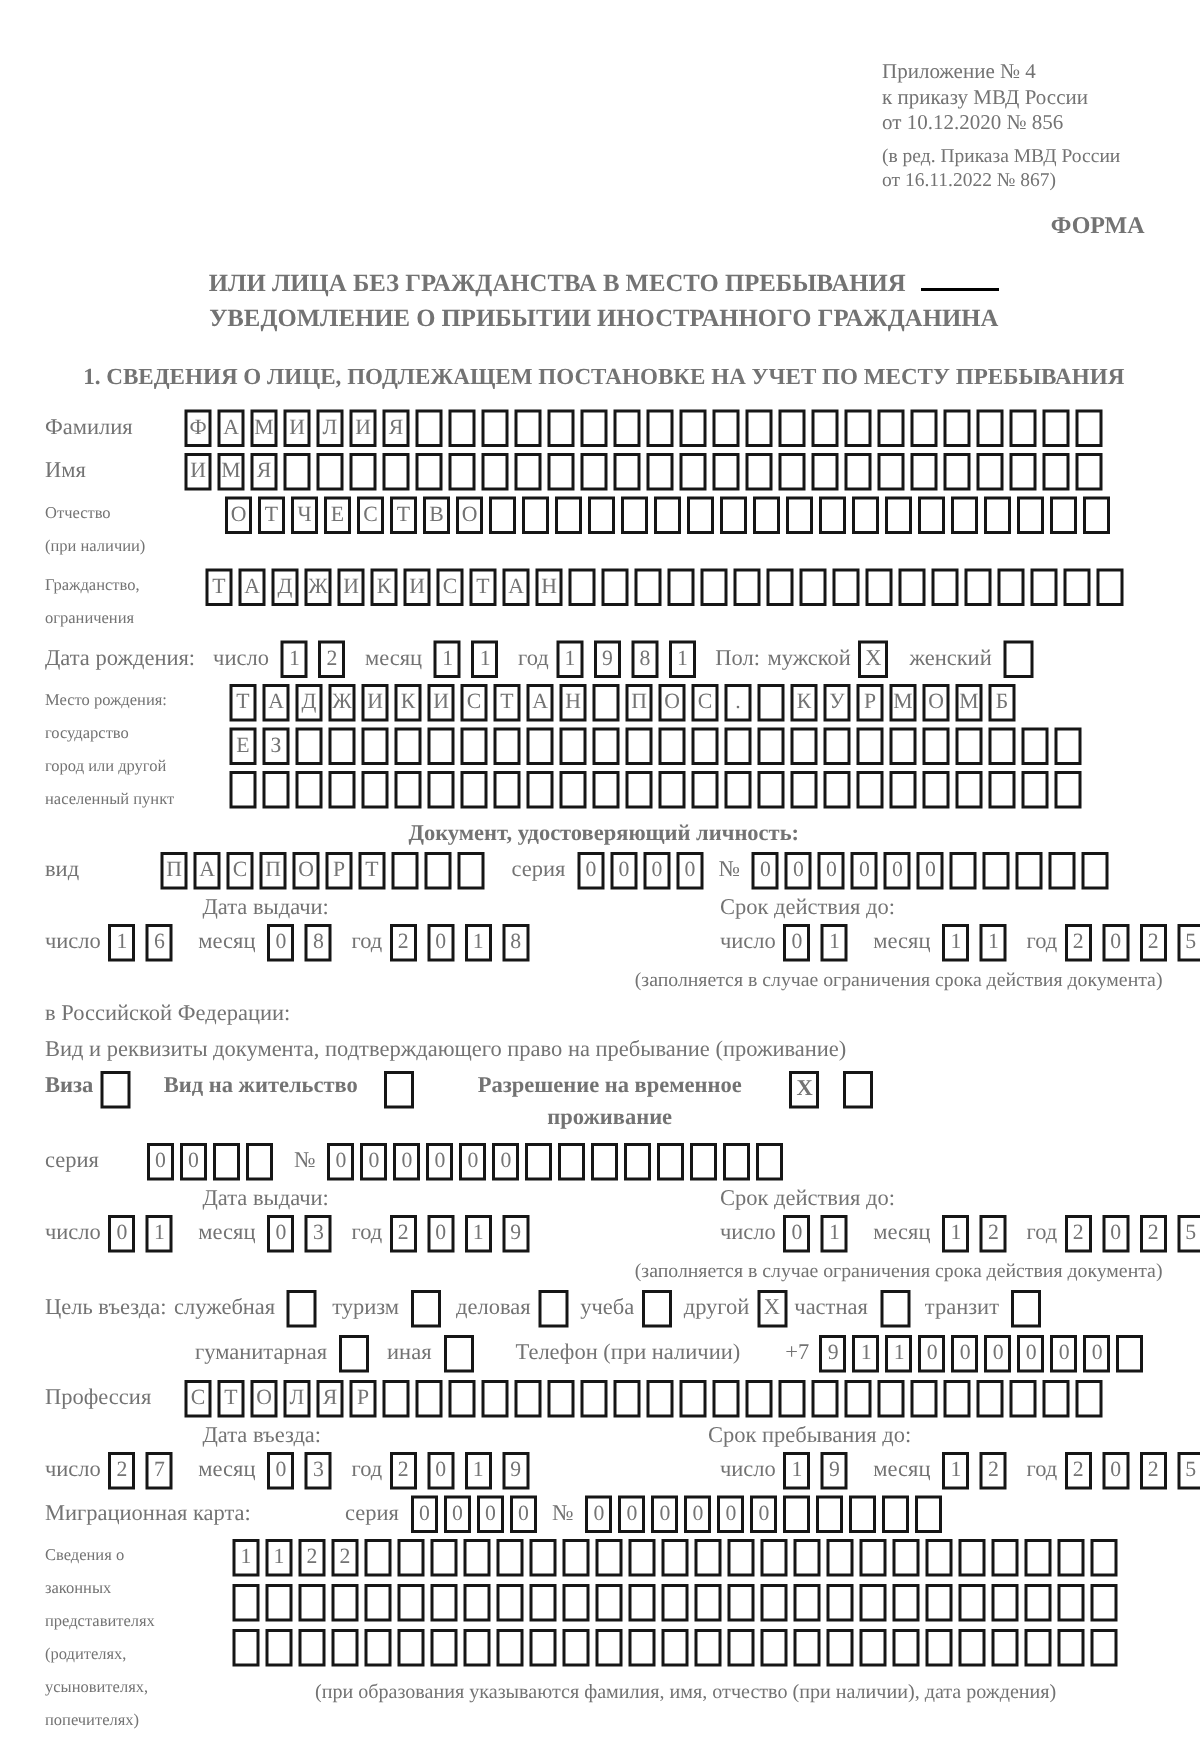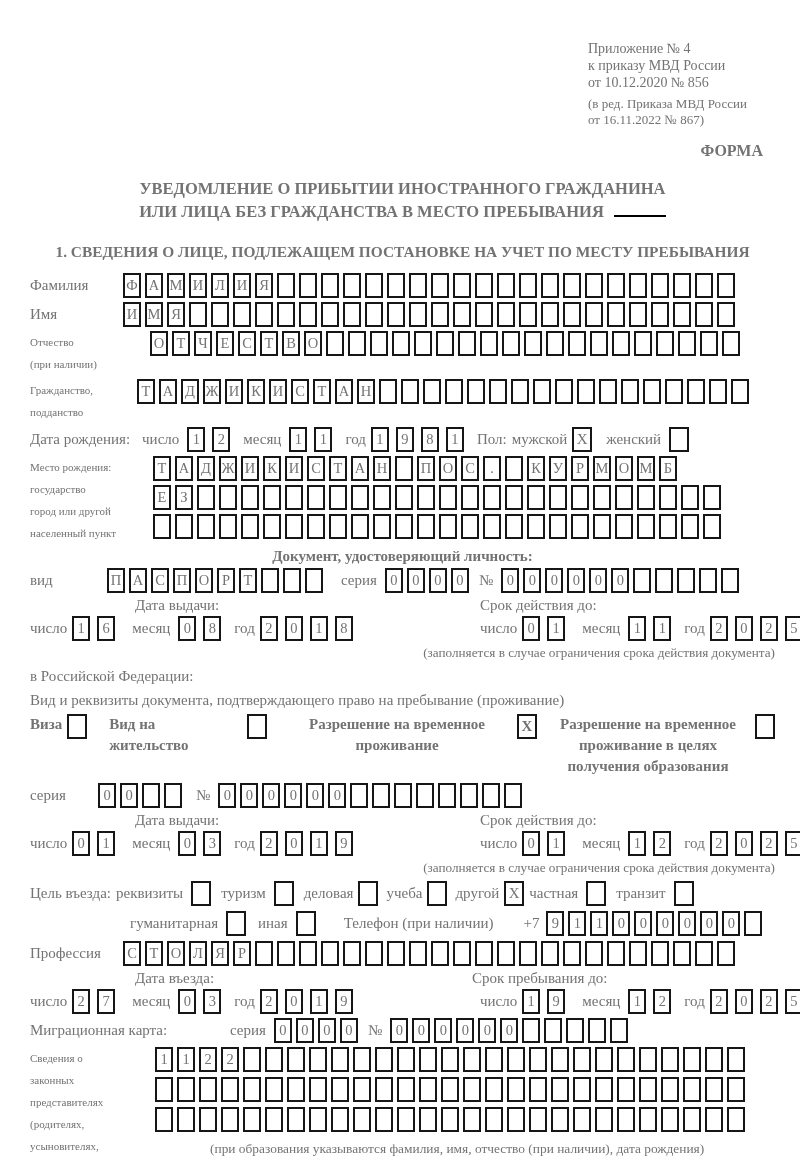--- a/index.html
+++ b/index.html
@@ -53,22 +53,22 @@
     <div>от 10.12.2020 № 856</div>
     <div class="hdr-small">
       <div>(в ред. Приказа МВД России</div>
       <div>от 16.11.2022 № 867)</div>
     </div>
   </div>
 
   <div class="forma">ФОРМА</div>
 
   <div class="title">
+    <div><span>ИЛИ ЛИЦА БЕЗ ГРАЖДАНСТВА В МЕСТО ПРЕБЫВАНИЯ</span><span class="uline"></span></div>
     <div>УВЕДОМЛЕНИЕ О ПРИБЫТИИ ИНОСТРАННОГО ГРАЖДАНИНА</div>
-    <div><span>ИЛИ ЛИЦА БЕЗ ГРАЖДАНСТВА В МЕСТО ПРЕБЫВАНИЯ</span><span class="uline"></span></div>
   </div>
 
   <div class="sect">1. СВЕДЕНИЯ О ЛИЦЕ, ПОДЛЕЖАЩЕМ ПОСТАНОВКЕ НА УЧЕТ ПО МЕСТУ ПРЕБЫВАНИЯ</div>
 
   <div class="row">
     <span class="lbl w93">Фамилия</span>
     <div class="boxes">
         <span class="box">Ф</span>
         <span class="box">А</span>
         <span class="box">М</span>
@@ -166,21 +166,21 @@
         <span class="box"></span>
         <span class="box"></span>
         <span class="box"></span>
         <span class="box"></span>
       </div>
   </div>
 
   <div class="rowtop">
     <div class="lbl2 w107">
       <div>Гражданство,</div>
-      <div>подданство</div>
+      <div>ограничения</div>
     </div>
     <div class="boxes">
         <span class="box">Т</span>
         <span class="box">А</span>
         <span class="box">Д</span>
         <span class="box">Ж</span>
         <span class="box">И</span>
         <span class="box">К</span>
         <span class="box">И</span>
         <span class="box">С</span>
@@ -421,21 +421,20 @@
     </div>
     <div class="opt" style="margin-left:22px">
       <span class="optxt" style="margin-right:18px">Вид на жительство</span>
       <span class="cb"></span>
     </div>
     <div class="opt" style="margin-left:24px">
       <span class="optxt c" style="width:212px;margin-right:14px">Разрешение на временное проживание</span>
       <span class="cb">X</span>
     </div>
     <div class="opt" style="margin-left:16px">
-      <span class="optxt c" style="width:190px;margin-right:12px">Разрешение на временное проживание в целях получения образования</span>
       <span class="cb"></span>
     </div>
   </div>
 
   <div class="row">
     <span class="lbl" style="width:68px">серия</span>
     <div class="boxes">
         <span class="box">0</span>
         <span class="box">0</span>
         <span class="box"></span>
@@ -501,21 +500,21 @@
           <span class="box">0</span>
           <span class="box">2</span>
           <span class="box">5</span>
         </div>
     </div>
   </div>
   <div class="note">(заполняется в случае ограничения срока действия документа)</div>
 
   <div class="prow">
     <span class="lbl mr5">Цель въезда:</span>
-    <span class="lbl mr8">реквизиты</span>
+    <span class="lbl mr8">служебная</span>
     <span class="cb mr10"></span>
     <span class="lbl mr8">туризм</span>
     <span class="cb mr10"></span>
     <span class="lbl mr5">деловая</span>
     <span class="cb mr8"></span>
     <span class="lbl mr5">учеба</span>
     <span class="cb mr8"></span>
     <span class="lbl mr5">другой</span>
     <span class="cb mr5">X</span>
     <span class="lbl mr8">частная</span>

